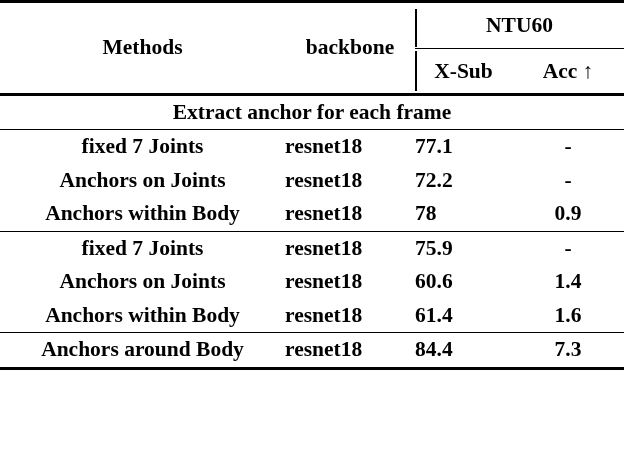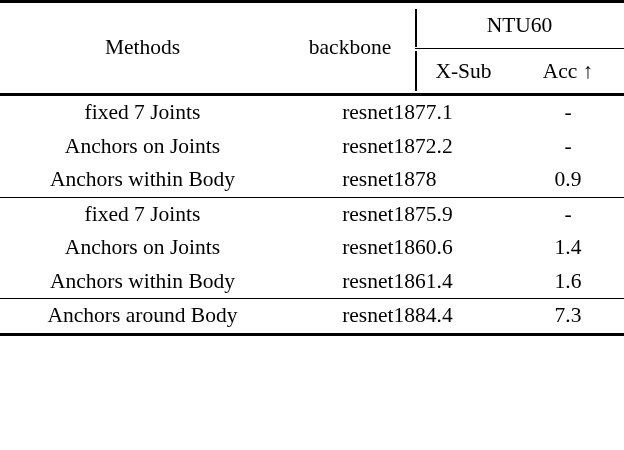--- a/index.html
+++ b/index.html
@@ -26,21 +26,21 @@
     width: 624px;
     table-layout: fixed;
     font-size: 21.5px;
     line-height: 1.0;
   }
 
   table.results td, table.results th {
     padding: 0;
     margin: 13px;
     border: none;
-    font-weight: normal;
+    font-weight: bold;
     vertical-align: middle;
   }
 
   
   col.c-methods  { width: 285px; }
   col.c-backbone { width: 130px; }
   col.c-xsub     { width: 97px;  }
   col.c-acc      { width: 112px; }
 
   
@@ -112,21 +112,21 @@
   }
 
   
   tr.data-row td {
     height: 33.5px;
   }
   td.cell-method {
     text-align: center;
     padding-left: 10px;
   }
-  td.cell-backbone { text-align: right; }
+  td.cell-backbone { text-align: left; }
   td.cell-xsub     { text-align: left; }
   td.cell-acc      { text-align: center; }
 
   .methods-label {
     text-align: center;
   }
   .backbone-label {
     text-align: center;
   }
 </style>
@@ -161,20 +161,23 @@
             <div class="ntu-sub">
               <div class="sub-xsub">X-Sub</div>
               <div class="sub-acc">Acc ↑</div>
             </div>
           </div>
         </td>
       </tr>
     </thead>
 
     <tbody id="table-body">
+        <tr class="section-row rule-thin-bottom">
+          <td colspan="4">Extract anchor for each frame</td>
+        </tr>
         <tr class="data-row">
           <td class="cell-method">fixed 7 Joints</td>
           <td class="cell-backbone">resnet18</td>
           <td class="cell-xsub">77.1</td>
           <td class="cell-acc">-</td>
         </tr>
         <tr class="data-row">
           <td class="cell-method">Anchors on Joints</td>
           <td class="cell-backbone">resnet18</td>
           <td class="cell-xsub">72.2</td>

